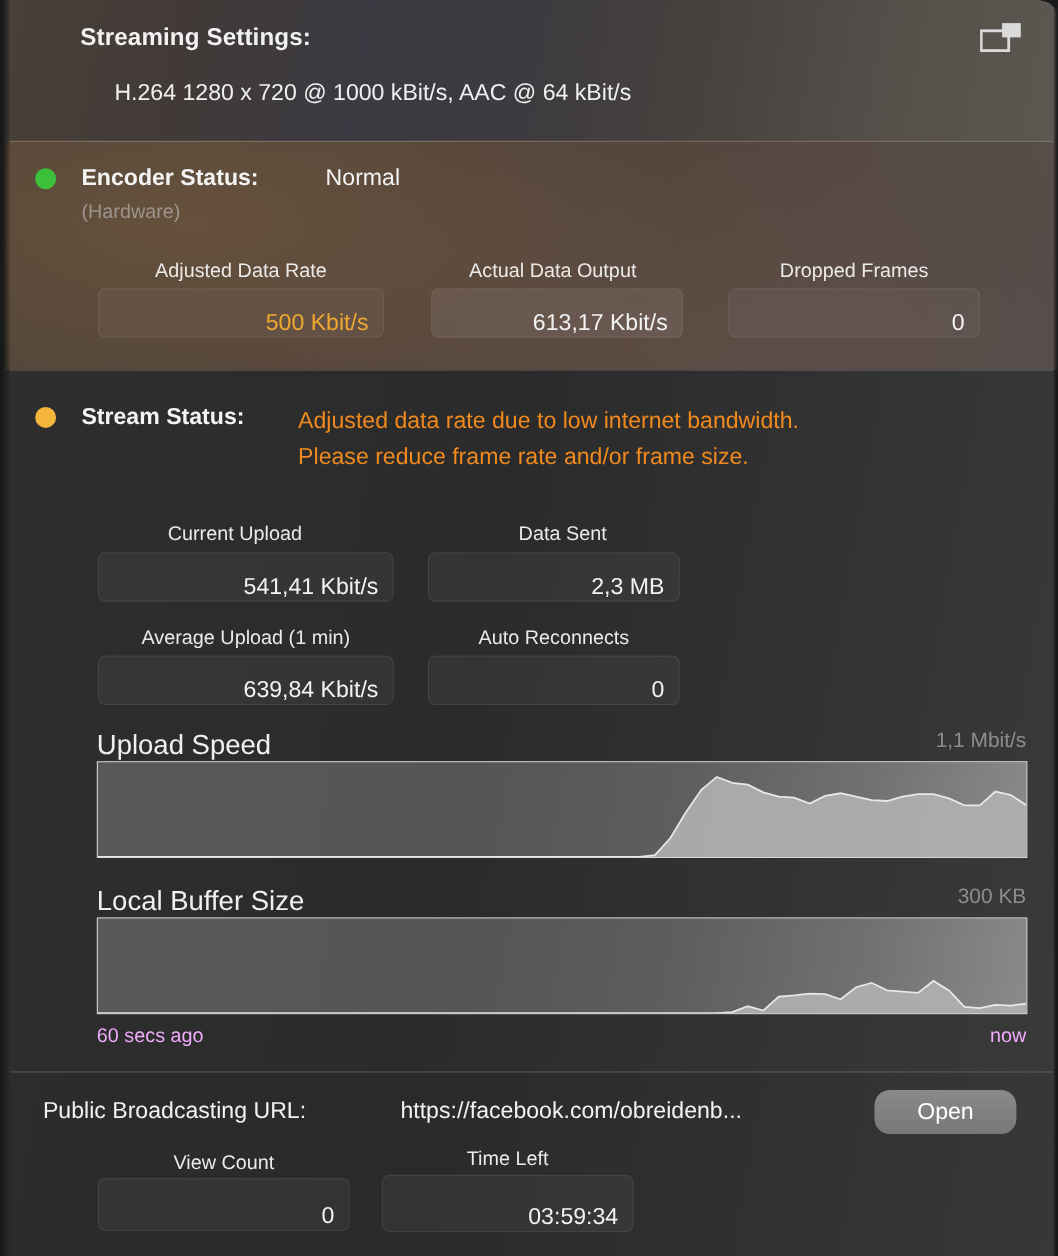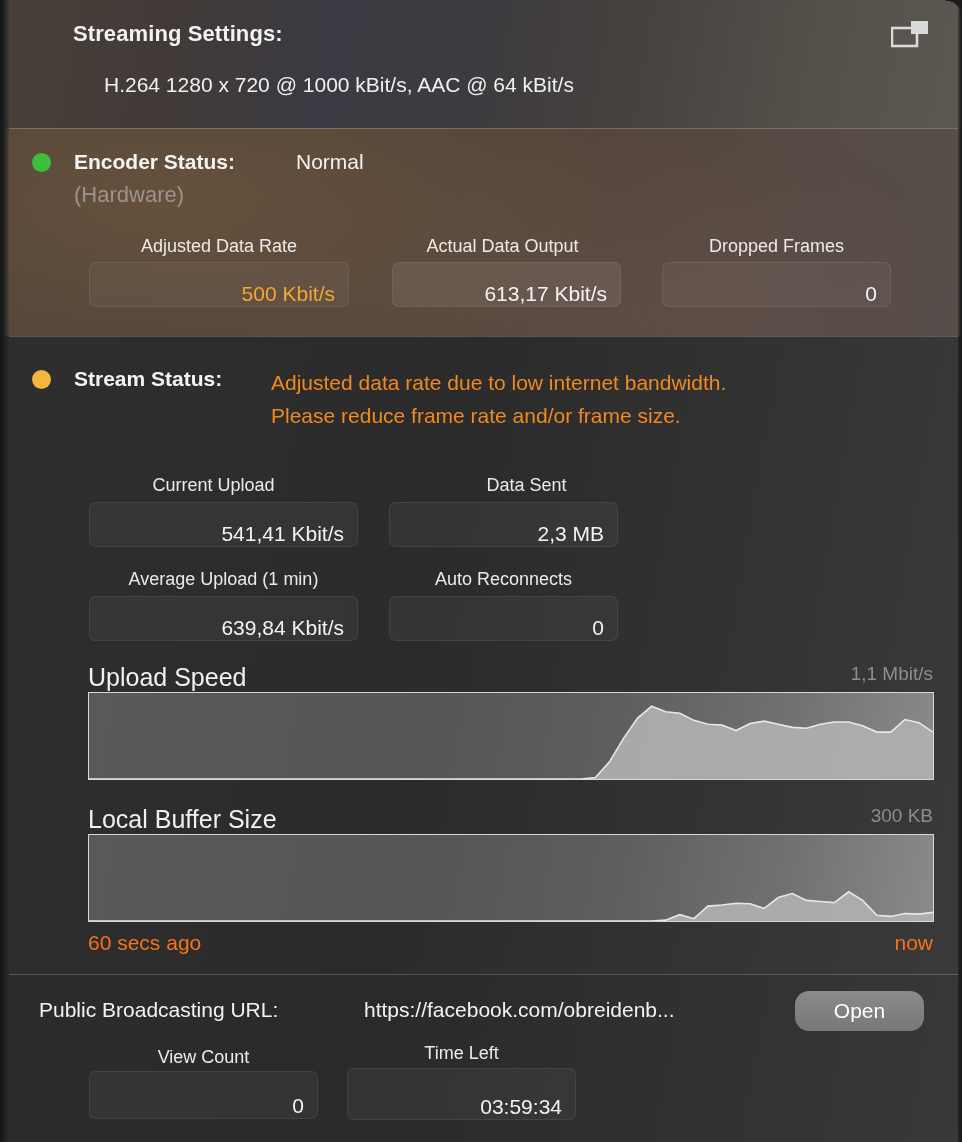--- a/index.html
+++ b/index.html
@@ -113,21 +113,21 @@
     color: #f4f4f4;
   }
   .val-big {
     position: absolute;
     font-size: 21px;
     color: #f4f4f4;
   }
   .hw-note {
     position: absolute;
     left: 74px; top: 182px;
-    font-size: 22px;
+    font-size: 18px;
     color: #9c948d;
   }
 
   
   .metric-label {
     position: absolute;
     font-size: 18px;
     color: #eceae8;
     text-align: center;
     white-space: nowrap;
@@ -186,22 +186,22 @@
     width: 846px;
     height: 88px;
     border: 1px solid #d7d7d7;
     box-sizing: border-box;
     background: linear-gradient(100deg, #595959 0%, #555555 40%, #5e5e5e 62%, #717171 82%, #8a8a8a 100%);
     overflow: hidden;
   }
   .graph-frame svg { display: block; width: 100%; height: 100%; }
   .axis-note {
     position: absolute;
-    font-size: 21px;
-    color: #f97316;
+    font-size: 18px;
+    color: #f0abfc;
   }
 
   
   .url-label {
     position: absolute;
     left: 39px; top: 998px;
     font-size: 21px;
     color: #f2f2f2;
     white-space: nowrap;
   }
@@ -279,21 +279,21 @@
     <div class="dot" id="stream-dot" style="left: 32px; top: 370px; background: rgb(245, 182, 60);"></div>
     <div class="lbl-big" style="left:74px;top:367px;">Stream Status:</div>
     <div class="warn-text" style="left:271px;top:367px;">Adjusted data rate due to low internet bandwidth.</div>
     <div class="warn-text" style="left:271px;top:400px;">Please reduce frame rate and/or frame size.</div>
 
     <div class="metric-label" style="left:79px;top:475px;width:269px;">Current Upload</div>
     <div class="metric-box" style="left:89px;top:502px;width:269px;height:45px;">
       <span>541,41 Kbit/s</span>
     </div>
 
-    <div class="metric-label" style="left:412px;top:475px;width:229px;">Data Sent</div>
+    <div class="metric-label" style="left:397px;top:475px;width:229px;">Data Sent</div>
     <div class="metric-box" style="left:389px;top:502px;width:229px;height:45px;">
       <span>2,3 MB</span>
     </div>
 
     <div class="metric-label" style="left:89px;top:569px;width:269px;">Average Upload (1 min)</div>
     <div class="metric-box" style="left:89px;top:596px;width:269px;height:45px;">
       <span>639,84 Kbit/s</span>
     </div>
 
     <div class="metric-label" style="left:389px;top:569px;width:229px;">Auto Reconnects</div>

